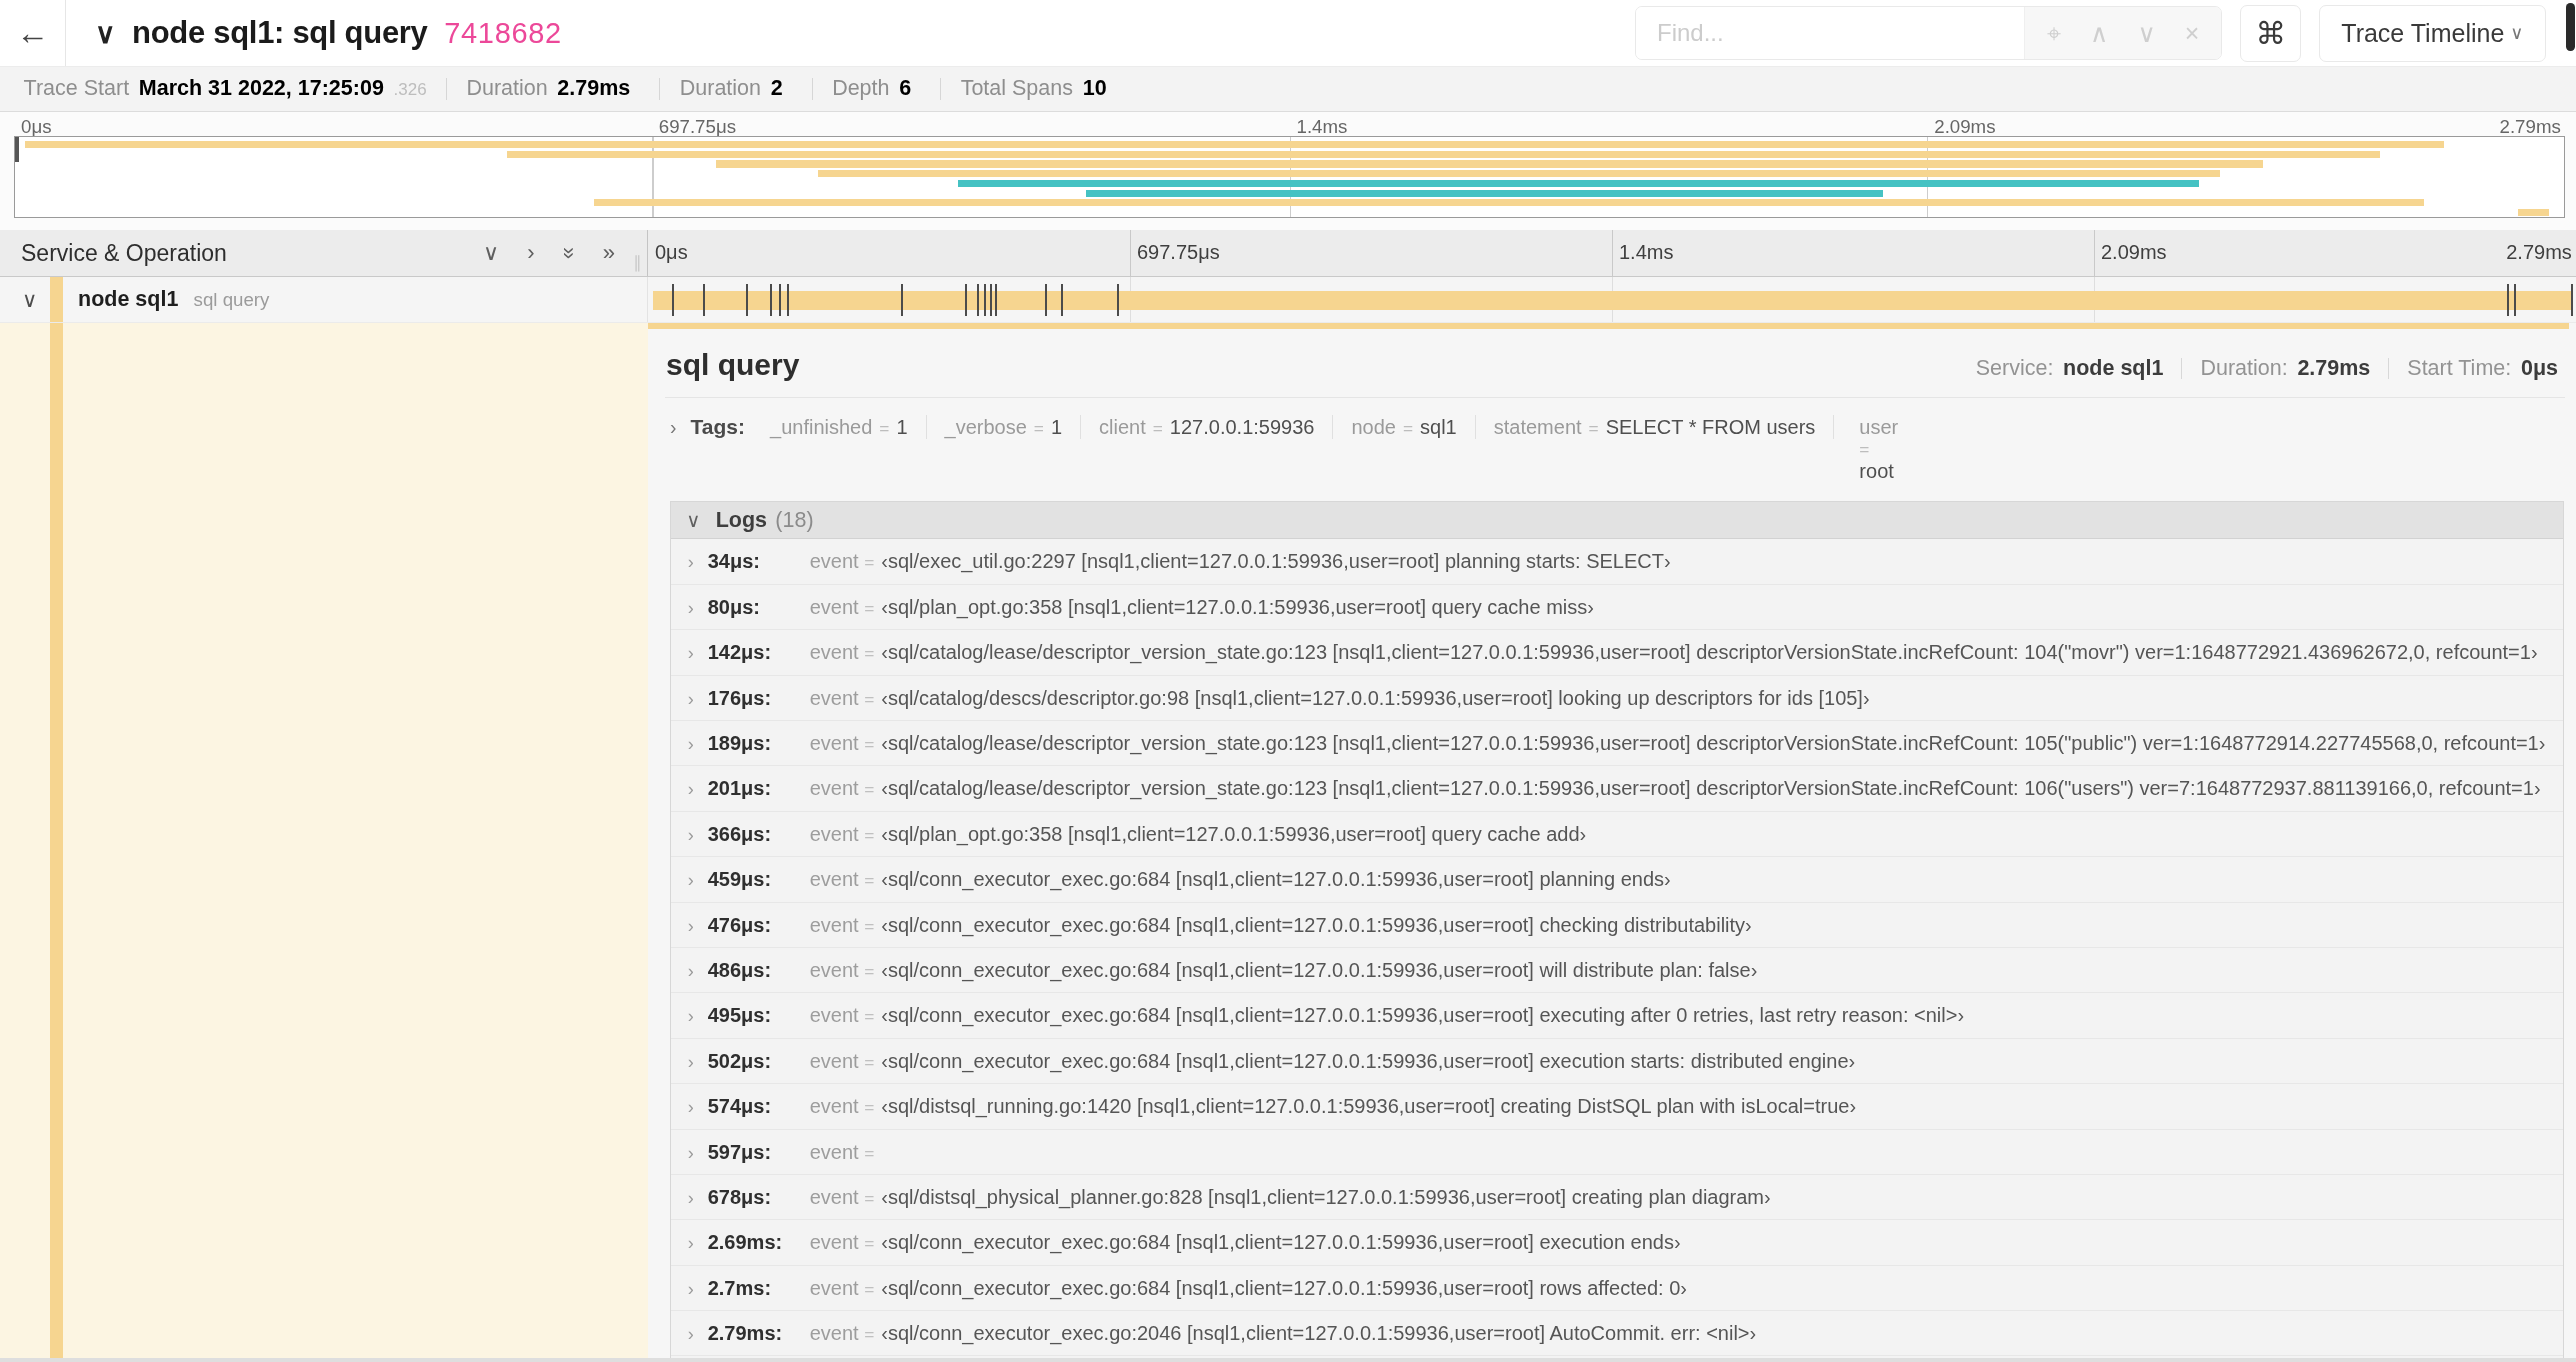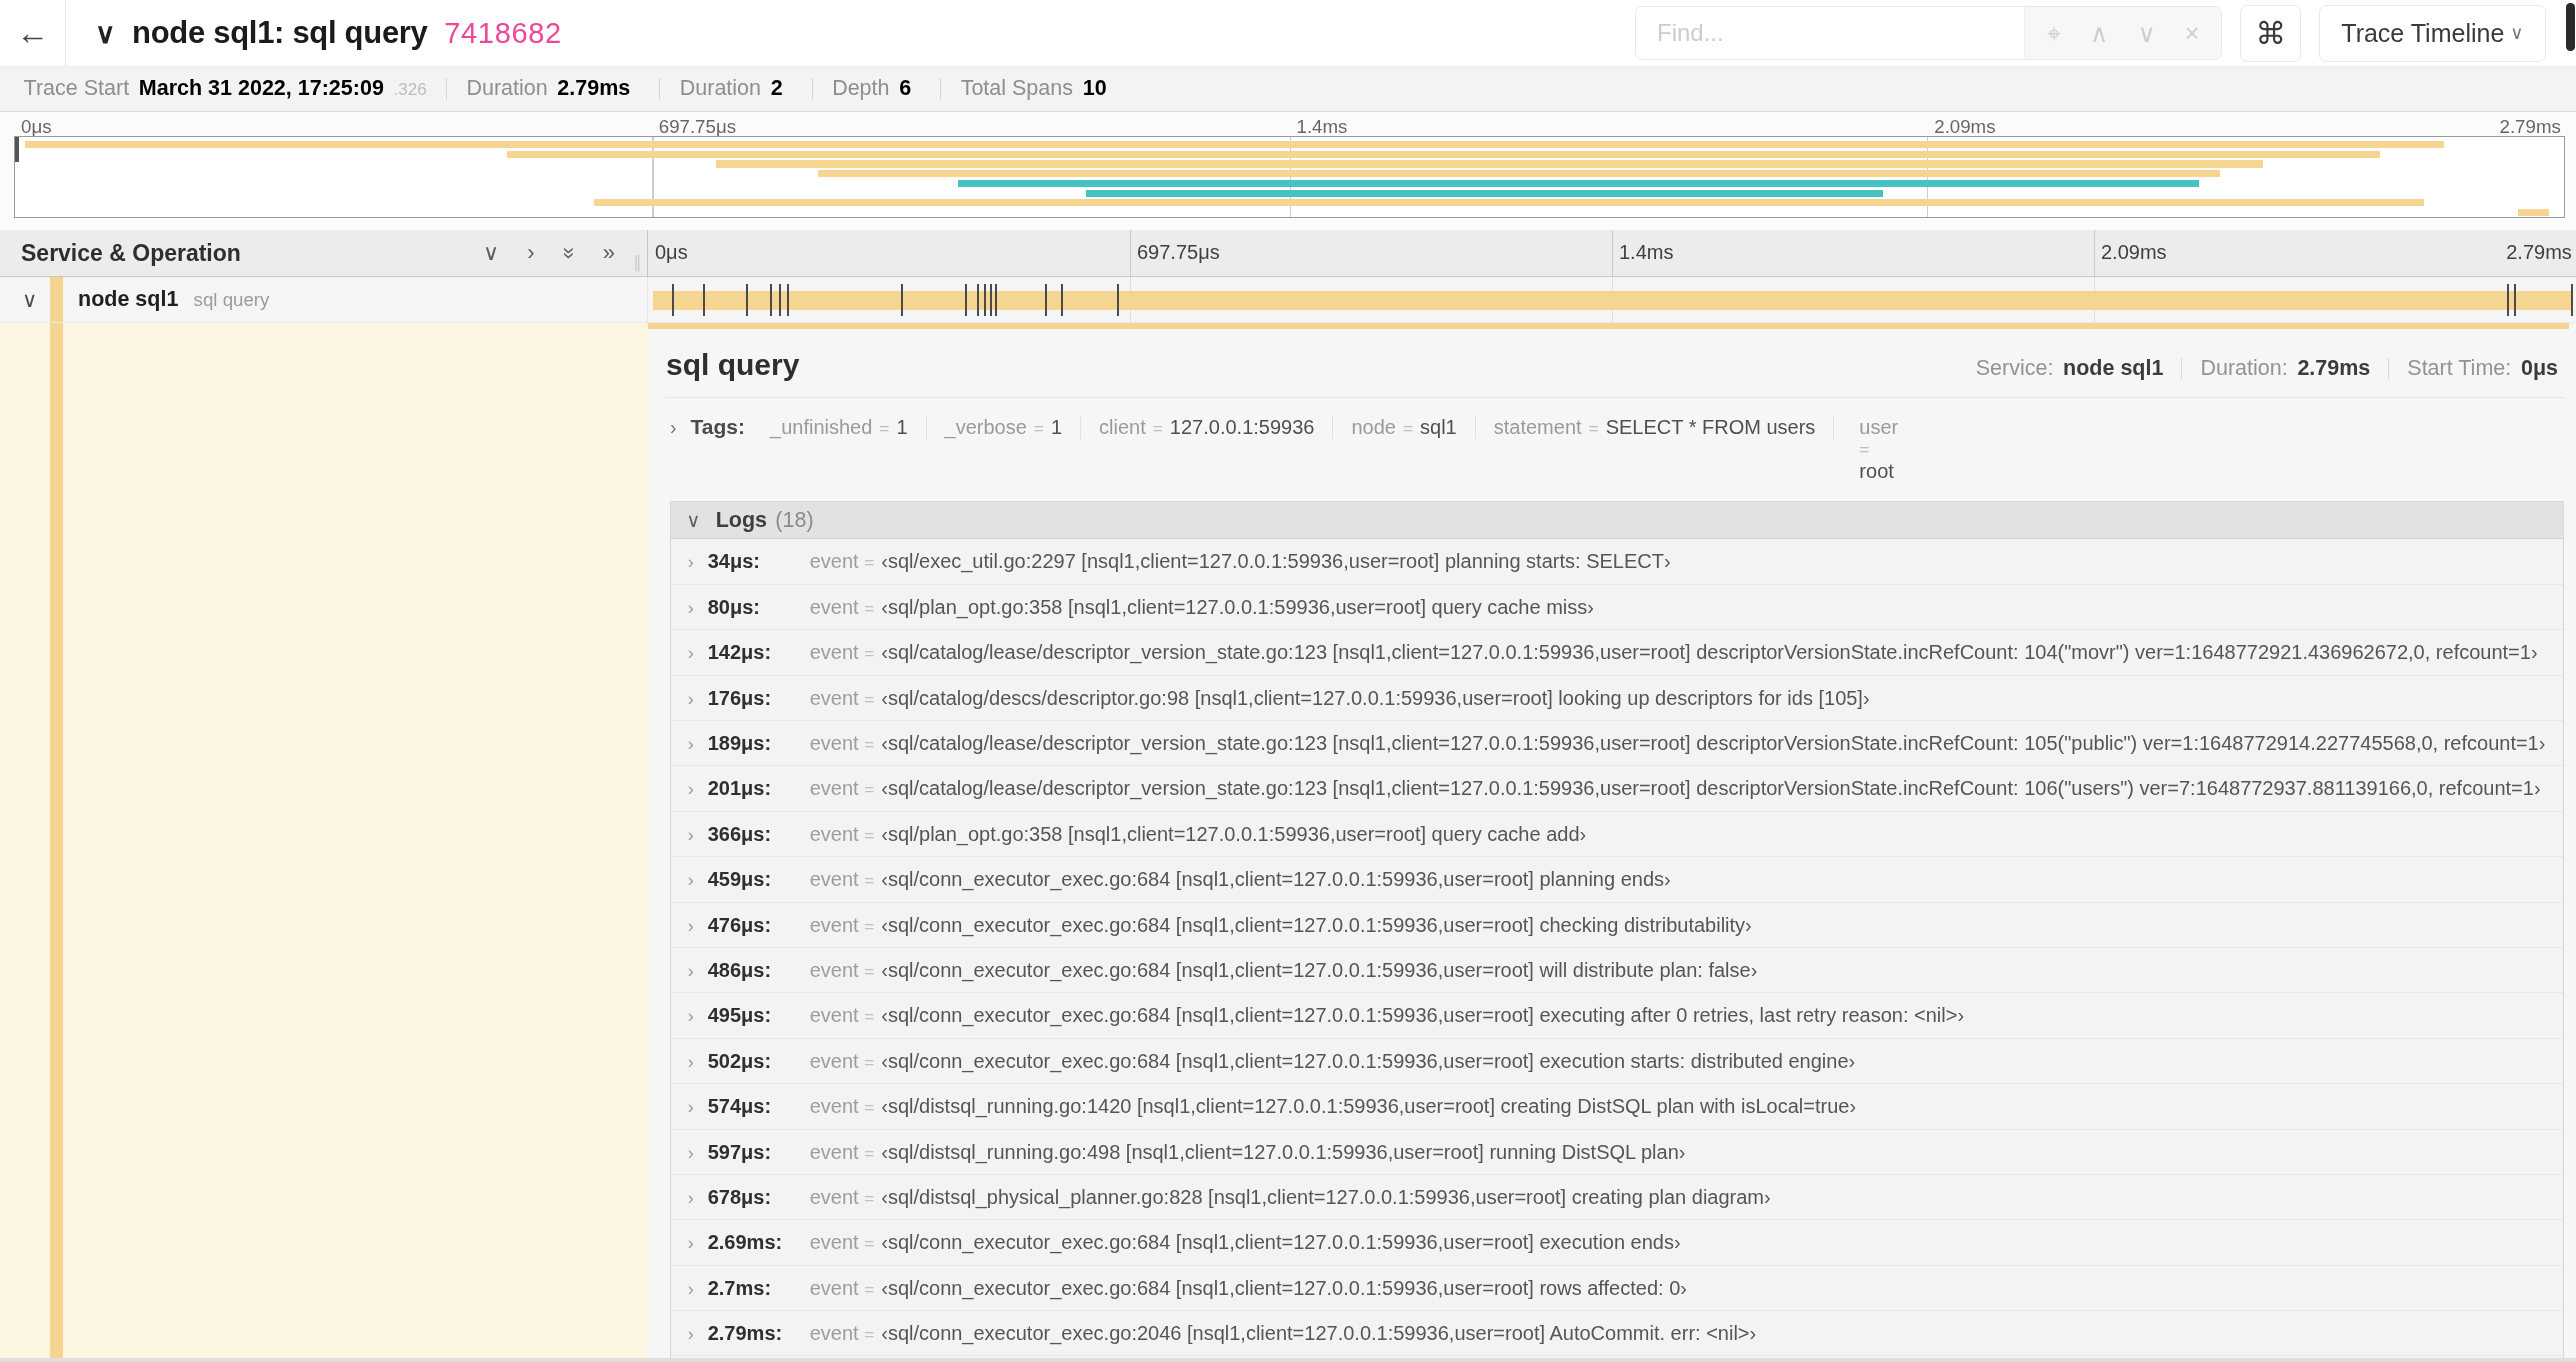--- a/index.html
+++ b/index.html
@@ -38,21 +38,21 @@
   .mini-labels { position:absolute; left:14px; right:11px; top:0; height:23.5px; }
   .mini-labels .tick-label { position:absolute; top:4.2px; font-size:18.7px; color:#666; white-space:nowrap; }
   .mini-canvas { position:absolute; left:14px; right:11px; top:23.5px; height:82px; background:#fff; border:1.4px solid #9a9a9a; }
   .mini-canvas .gridline { position:absolute; top:0; bottom:0; width:1.4px; background:#cdcdcd; }
   .mini-span { position:absolute; height:7.6px; }
   .mini-handle { position:absolute; left:0; top:0; width:4.2px; height:25px; background:#555; }
 
   
   .tl-header { height:47px; background:#ececec; border-bottom:0.7px solid #c9c9c9; display:flex; position:relative; }
   .svc-col { width:648px; border-right:0.7px solid #c4c4c4; display:flex; align-items:center; padding-left:21px; position:relative; }
-  .svc-title { font-size:23px; font-weight:700; color:#2e2e2e; }
+  .svc-title { font-size:23px; font-weight:400; color:#2e2e2e; }
   .svc-icons { margin-left:auto; display:flex; align-items:center; gap:28px; padding-right:32px; color:#5f5f5f; font-size:22px; }
   .svc-icons .rot90 { display:inline-block; transform:rotate(90deg); }
   .col-resizer { position:absolute; right:5.5px; bottom:2.8px; color:#c9c9c9; font-size:16.6px; }
   .ruler { flex:1; position:relative; }
   .ruler .gridline { position:absolute; top:0; bottom:0; width:1.4px; background:#c9c9c9; }
   .ruler .tick-label { position:absolute; top:11px; font-size:20px; color:#3f3f3f; white-space:nowrap; }
 
   
   .span-row { height:46px; background:#f5f5f5; border-bottom:0.7px solid #ebebeb; display:flex; position:relative; }
   .row-left { width:648px; position:relative; border-right:0.7px solid #e3e3e3; display:flex; align-items:center; }
@@ -436,21 +436,20 @@
               <span class="log-key">event</span>
               <span class="log-eq">=</span>
               <span class="log-v">‹sql/distsql_running.go:1420 [nsql1,client=127.0.0.1:59936,user=root] creating DistSQL plan with isLocal=true›</span>
             </div>
 
             <div class="log-row">
               <span class="log-chevron">›</span>
               <span class="log-t">597μs:</span>
               <span class="log-key">event</span>
               <span class="log-eq">=</span>
-              <span class="log-v">‹sql/distsql_running.go:498 [nsql1,client=127.0.0.1:59936,user=root] running DistSQL plan›</span>
             </div>
 
             <div class="log-row">
               <span class="log-chevron">›</span>
               <span class="log-t">678μs:</span>
               <span class="log-key">event</span>
               <span class="log-eq">=</span>
               <span class="log-v">‹sql/distsql_physical_planner.go:828 [nsql1,client=127.0.0.1:59936,user=root] creating plan diagram›</span>
             </div>
 

